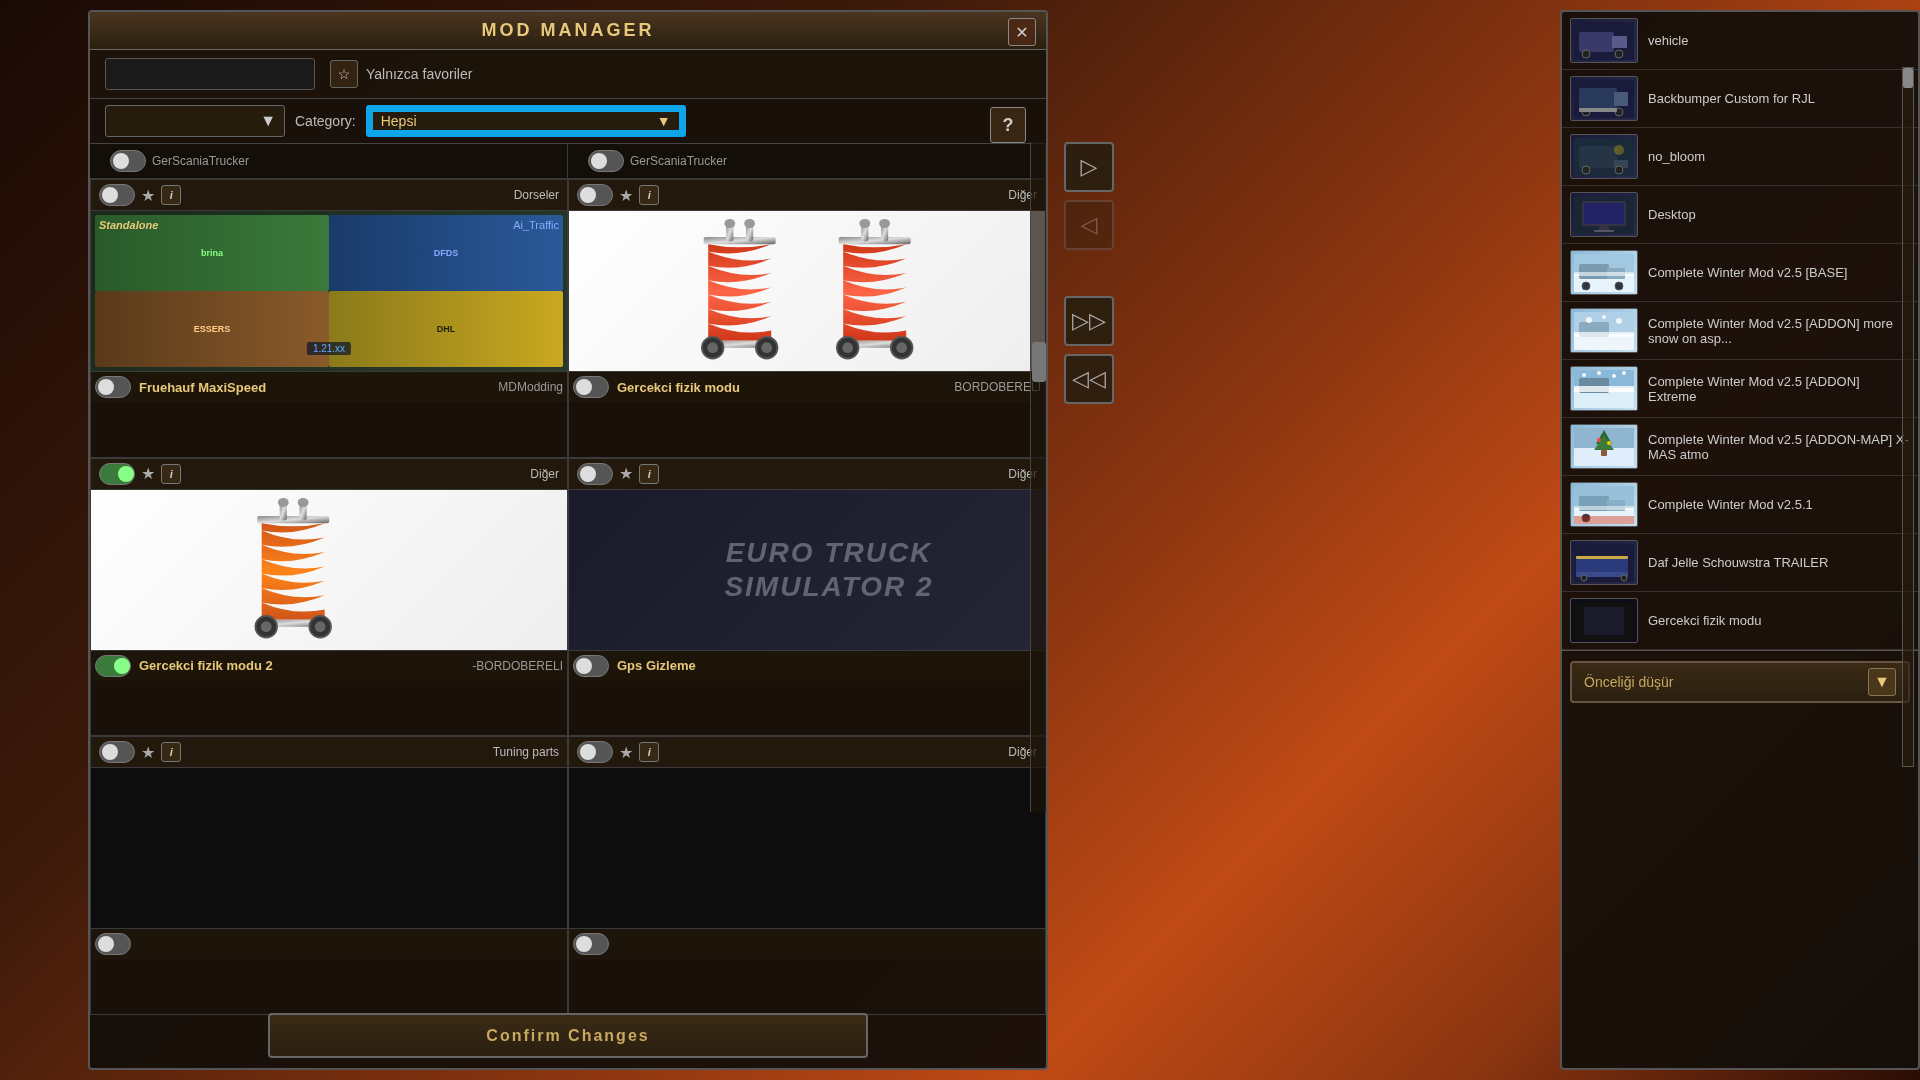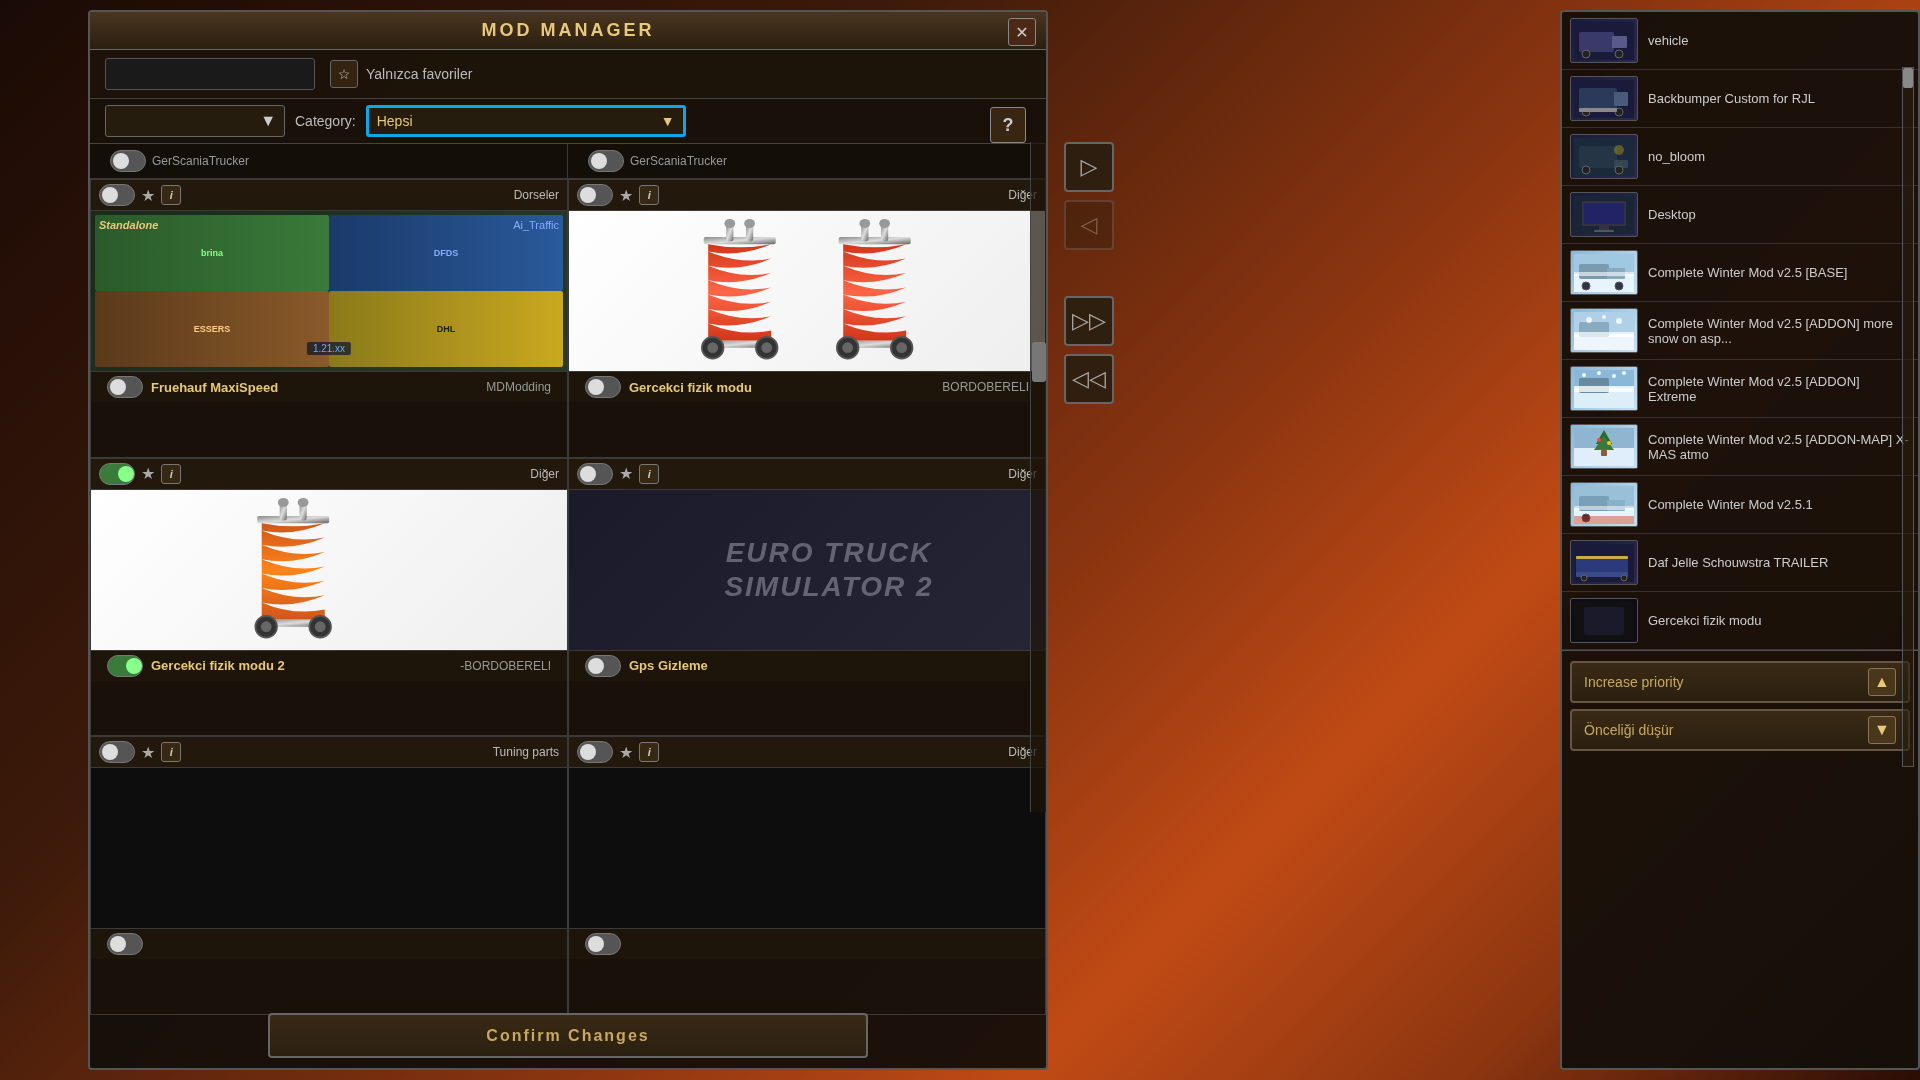--- a/index.html
+++ b/index.html
@@ -144,21 +144,21 @@
 
     .category-label {
       color: #bbb;
       font-size: 14px;
     }
 
     .category-dropdown-right {
       width: 320px;
       height: 32px;
       background: rgba(40,30,15,0.9);
-      border: 3px solid #0ea5e9;
+      border: 7px solid #0ea5e9;
       border-radius: 3px;
       display: flex;
       align-items: center;
       justify-content: space-between;
       padding: 0 8px;
       cursor: pointer;
       color: #e8c87a;
       font-size: 14px;
     }
 
@@ -280,21 +280,21 @@
       color: rgba(200,200,220,0.4);
       font-style: italic;
       letter-spacing: 2px;
       text-align: center;
       line-height: 1.2;
     }
 
     .mod-footer {
       display: flex;
       align-items: center;
-      padding: 4px 16px;
+      padding: 4px 4px;
       background: rgba(30,22,10,0.9);
       border-top: 1px solid #3a3a3a;
       gap: 8px;
     }
 
     .mod-name {
       font-size: 13px;
       color: #e8c87a;
       font-weight: bold;
     }
@@ -949,22 +949,18 @@
       <svg width="60" height="38" viewBox="0 0 60 38">
         <rect width="60" height="38" fill="#111"></rect>
         <rect x="10" y="5" width="40" height="28" rx="2" fill="#1a1a2a"></rect>
       </svg>
     </div>
     <span class="active-mod-name">Gercekci fizik modu</span>
   </div>
 
   <div class="priority-section">
     <button class="priority-btn">
-      <span>Increase priority</span>
-      <div class="priority-arrow-up">▲</div>
-    </button>
-    <button class="priority-btn">
       <span>Önceliği düşür</span>
       <div class="priority-arrow-up">▼</div>
     </button>
   </div>
 
 </div>
 
 </body></html>

